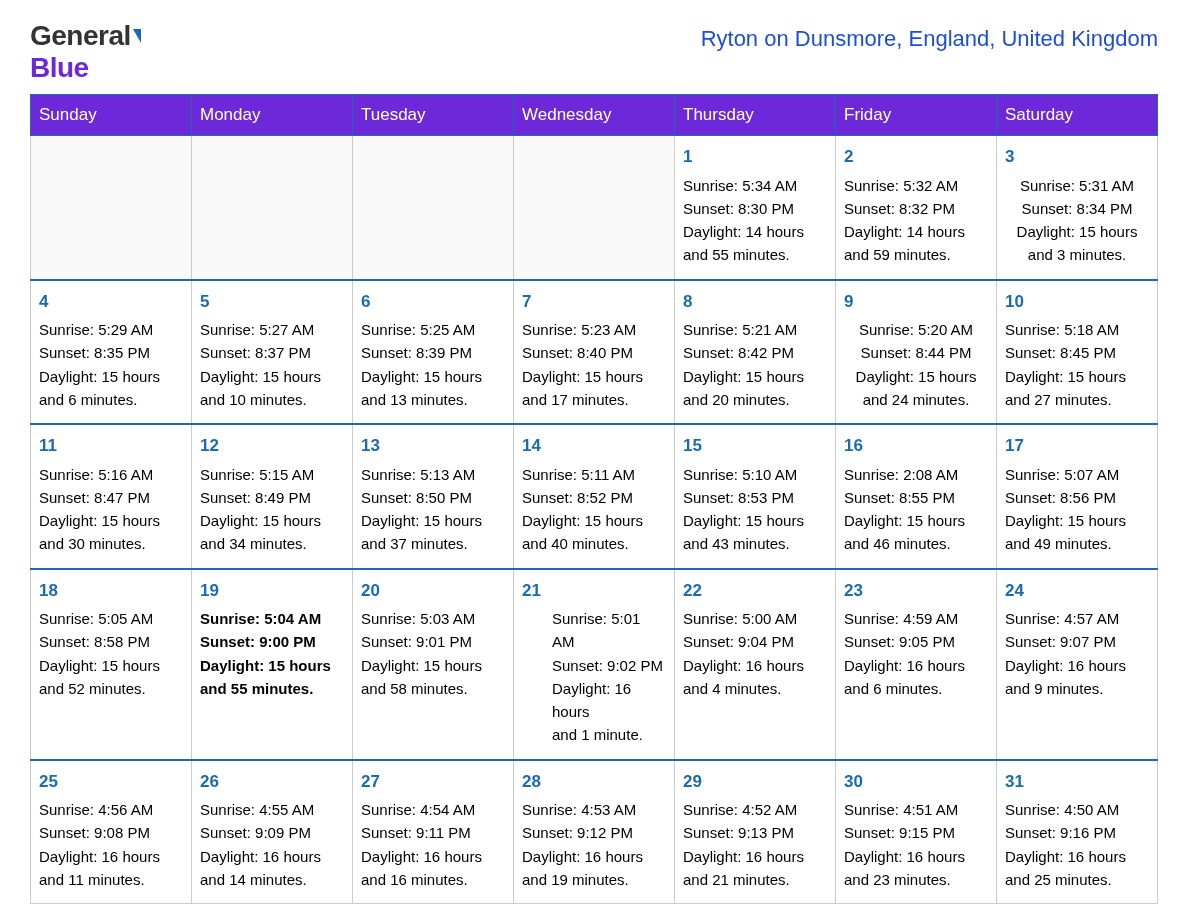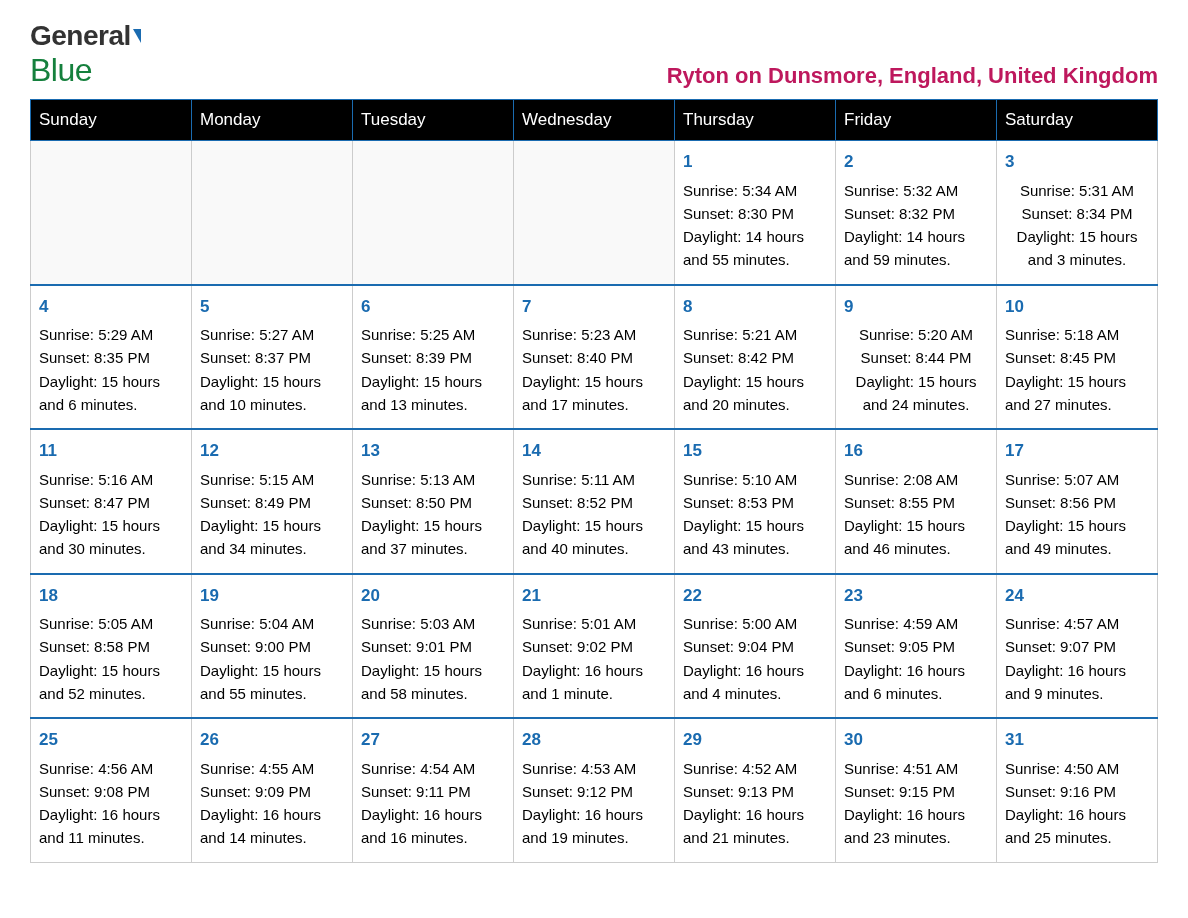--- a/index.html
+++ b/index.html
@@ -7,38 +7,38 @@
       font-family: Arial, sans-serif;
       background: #fff;
       color: #333;
       width: 1188px;
       min-height: 918px;
       padding: 20px 30px;
     }
     .header {
       display: flex;
       justify-content: space-between;
-      align-items: flex-end;
+      align-items: flex-start;
       margin-bottom: 10px;
     }
     .logo {
       display: flex;
       flex-direction: column;
       align-items: flex-start;
     }
     .logo-general {
       font-size: 28px;
       font-weight: bold;
       color: #333;
       letter-spacing: -0.5px;
     }
     .logo-blue {
-      font-size: 32px;
-      font-weight: normal;
-      color: #15803d;
+      font-size: 28px;
+      font-weight: bold;
+      color: #6d28d9;
       letter-spacing: -0.5px;
     }
     .logo-triangle {
       display: inline-block;
       width: 0;
       height: 0;
       border-left: 8px solid transparent;
       border-right: 0px solid transparent;
       border-top: 14px solid #1a6bb0;
       margin-left: 2px;
@@ -52,31 +52,30 @@
       text-align: right;
     }
     .month-title {
       font-size: 52px;
       font-weight: normal;
       color: #222;
       line-height: 1;
     }
     .location {
       font-size: 22px;
-      color: #be185d;
+      color: #1d4ed8;
       margin-top: 6px;
-      font-weight: bold;
     }
     .calendar {
       width: 100%;
       border-collapse: collapse;
       margin-top: 10px;
     }
     .calendar th {
-      background-color: #000000;
+      background-color: #6d28d9;
       color: #fff;
       padding: 10px 8px;
       font-size: 17px;
       font-weight: normal;
       text-align: left;
       border: 1px solid #1a6bb0;
     }
     .calendar td {
       vertical-align: top;
       padding: 8px 8px 12px 8px;
@@ -269,35 +268,35 @@
       <tr class="row-divider">
         <td>
           <span class="day-number">18</span>
           <div class="day-info" style="white-space: pre-line;">Sunrise: 5:05 AM
 Sunset: 8:58 PM
 Daylight: 15 hours
 and 52 minutes.</div>
         </td>
         <td>
           <span class="day-number">19</span>
-          <div class="day-info" style="white-space: pre-line;">Sunrise: 5:04 AM
+          <div class="day-info" style="white-space: pre-line; font-weight: bold;">Sunrise: 5:04 AM
 Sunset: 9:00 PM
 Daylight: 15 hours
 and 55 minutes.</div>
         </td>
         <td>
           <span class="day-number">20</span>
           <div class="day-info" style="white-space: pre-line;">Sunrise: 5:03 AM
 Sunset: 9:01 PM
 Daylight: 15 hours
 and 58 minutes.</div>
         </td>
         <td>
           <span class="day-number">21</span>
-          <div class="day-info" style="white-space: pre-line;">Sunrise: 5:01 AM
+          <div class="day-info" style="white-space: pre-line; margin-left: 30px;">Sunrise: 5:01 AM
 Sunset: 9:02 PM
 Daylight: 16 hours
 and 1 minute.</div>
         </td>
         <td>
           <span class="day-number">22</span>
           <div class="day-info" style="white-space: pre-line;">Sunrise: 5:00 AM
 Sunset: 9:04 PM
 Daylight: 16 hours
 and 4 minutes.</div>

